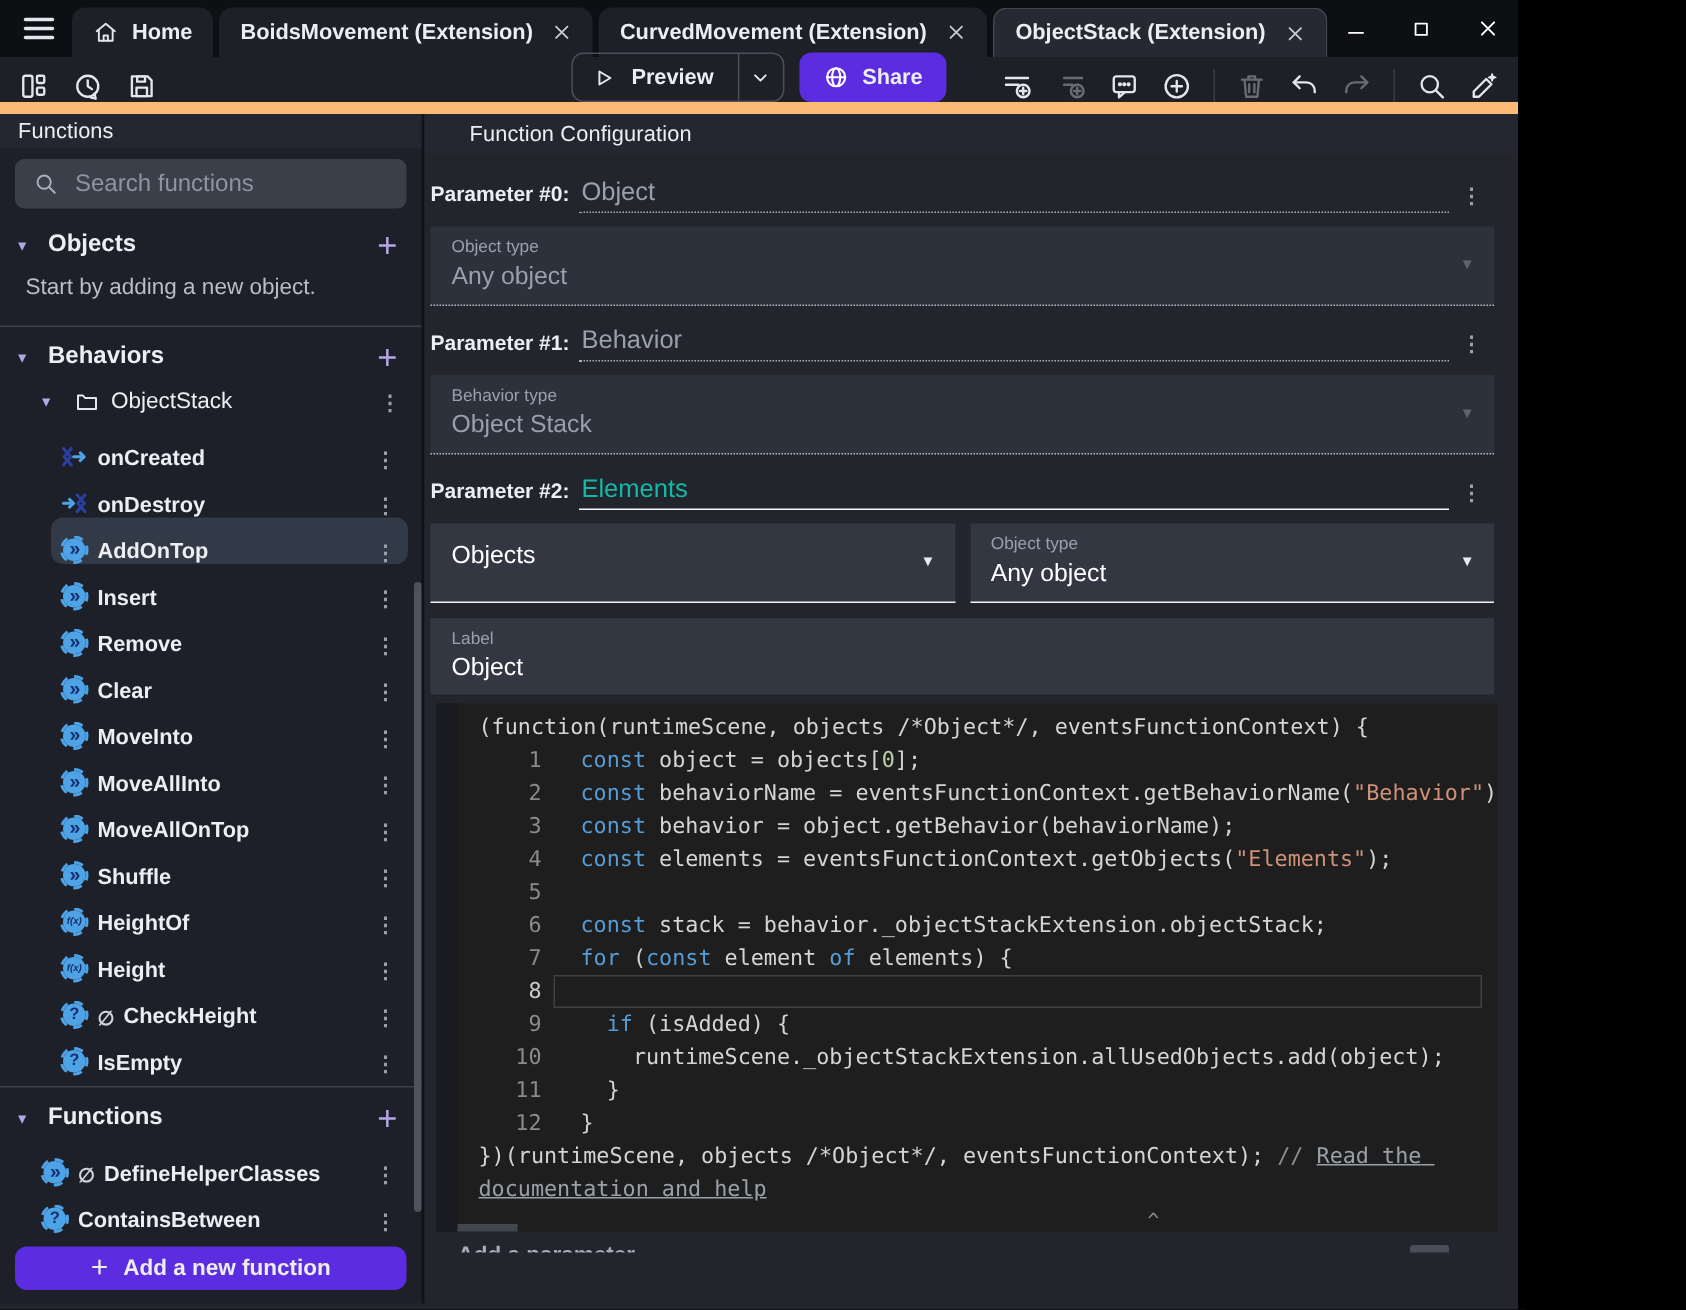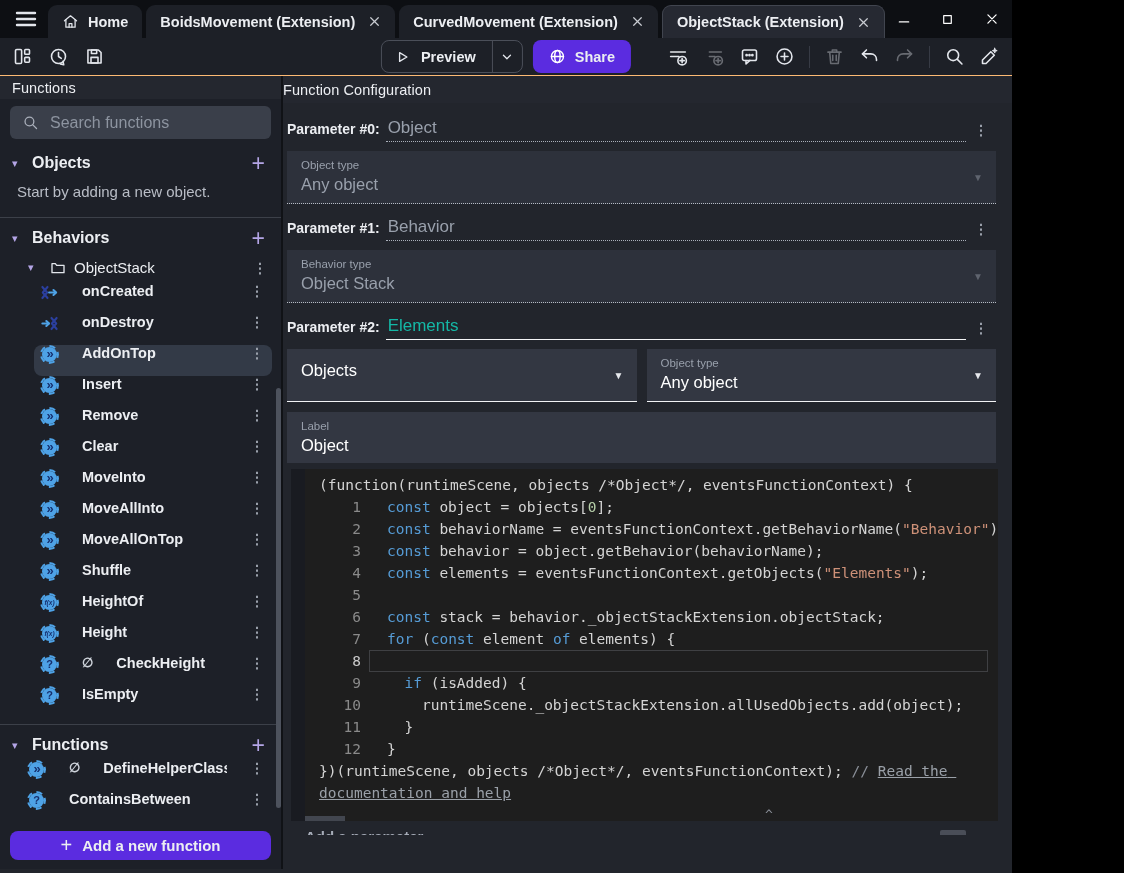--- a/index.html
+++ b/index.html
@@ -18,21 +18,21 @@
   .tabbar{height:38px;background:var(--chrome);display:flex;align-items:flex-end;padding-left:4px}
   .hamburger{align-self:center;padding:0 10px;display:flex}
   .tab{height:33px;display:flex;align-items:center;gap:9px;padding:0 14px;margin-right:4px;
        border-radius:9px 9px 0 0;background:var(--tabbg);font-weight:700;font-size:14.5px;white-space:nowrap}
   .tab.active{background:var(--tabactive);border:1px solid #41454f;border-bottom:none}
   .tab .close{display:flex;margin-left:4px}
   .wincontrols{margin-left:auto;align-self:center;display:flex;gap:14px;padding-right:14px}
   .winbtn{width:30px;height:26px;display:flex;align-items:center;justify-content:center}
 
   
-  .toolbar{height:38px;background:var(--toolbar);display:flex;align-items:center;position:relative;border-bottom:1px solid #fdba74}
+  .toolbar{height:38px;background:var(--toolbar);display:flex;align-items:flex-end;position:relative;border-bottom:8px solid #fdba74}
   .tb-left{display:flex;gap:15px;padding-left:12px}
   .tb-center{position:absolute;left:50%;transform:translateX(-50%);display:flex;gap:10px;align-items:center}
   .btn-preview{display:flex;align-items:center;height:33px;border:1.5px solid #4b4f59;border-radius:8px;overflow:hidden}
   .btn-preview .seg1{display:flex;align-items:center;gap:10px;padding:0 16px 0 13px;font-weight:700;font-size:14.5px}
   .btn-preview .seg2{width:30px;height:100%;display:flex;align-items:center;justify-content:center;border-left:1.5px solid #4b4f59}
   .btn-share{display:flex;align-items:center;gap:9px;height:33px;padding:0 16px;background:var(--accent);border-radius:8px;font-weight:700;font-size:14.5px}
   .tb-right{margin-left:auto;display:flex;gap:14px;align-items:center;padding-right:12px}
   .tbicon{display:flex;align-items:center;justify-content:center}
   .tbicon.disabled{opacity:.38}
   .tbsep{width:1px;height:22px;background:#373b45}
@@ -47,38 +47,38 @@
   .searchbox input::placeholder{color:#8d94a0}
   .sec-header{height:29px;display:flex;align-items:center;padding:0 12px;margin-top:6px}
   .sec-caret{color:var(--lav);font-size:11px;width:14px}
   .sec-label{font-weight:700;font-size:16px;flex:1;margin-left:6px}
   .sec-plus{color:var(--lav);font-size:23px;font-weight:400;line-height:1;padding-right:4px}
   .empty-text{color:#b9bdc6;font-size:15px;padding:5px 12px 10px 17px}
   .side-divider{border-top:1px solid var(--divider);margin-top:7px}
   .group-row{height:30px;display:flex;align-items:center;padding:0 14px 0 28px;gap:8px}
   .group-row .glabel{font-weight:400;font-size:15px;flex:1}
   .kebab{color:#9aa0ab;font-size:14px;font-weight:700;width:14px;text-align:center}
-  .item-row{height:31px;display:flex;align-items:flex-start;gap:23px;margin:0 9px 0 34px;padding:0 8px 0 6px;border-radius:8px}
+  .item-row{height:31px;display:flex;align-items:flex-end;gap:6px;margin:0 9px 0 34px;padding:0 8px 0 6px;border-radius:8px}
   .item-row.toplevel{margin-left:10px;padding-left:17px}
   .item-row.selected{background:var(--selrow)}
   .item-label{font-weight:600;font-size:14.5px;flex:1;white-space:nowrap;overflow:hidden}
   .private{color:#ced3db;font-size:13px;font-weight:700}
   .gear{position:relative;display:inline-block;width:19px;height:19px;flex:none}
   .gear .gi{position:absolute;inset:2px;border-radius:50%;background:var(--gearblue)}
   .gear .gr{position:absolute;inset:0;border:2.4px dashed var(--gearblue);border-radius:50%}
   .gear .gs{position:absolute;inset:0;display:flex;align-items:center;justify-content:center;color:var(--gearink);font-weight:900}
   .gear .gs.action{font-size:13px;letter-spacing:-1px;padding-bottom:2px}
   .gear .gs.condition{font-size:11px}
   .gear .gs.expression{font-size:6.5px;font-style:italic}
   .addfn-btn{margin:9px 10px;height:34px;background:var(--accent);border-radius:8px;display:flex;align-items:center;justify-content:center;gap:10px;font-weight:700;font-size:15px}
   .addfn-btn .p{font-size:20px;font-weight:400}
 
   
   .main{flex:1;display:flex;flex-direction:column;background:var(--content);position:relative;overflow:hidden}
-  .main-header{padding:0 0}
+  .main-header{padding:0 30px}
   .mtabs{display:flex;margin:7px 10px 0 4px;background:#2b2e36}
   .mtab{flex:1;height:33px;display:flex;align-items:center;justify-content:center;color:#7d828c;font-weight:700;font-size:14.5px;position:relative}
   .mtab.active{background:#43464f;color:#fff}
   .mtab.active::after{content:"";position:absolute;left:0;right:0;bottom:0;height:3px;background:var(--lav)}
   .params{padding:2px 16px 0 4px;height:360px;overflow:hidden}
   .param-row{display:flex;align-items:flex-end;margin:13px 0 9px}
   .param-index{font-weight:700;font-size:14px;padding-bottom:5px;white-space:nowrap}
   .pname-wrap{flex:1;margin-left:6px;border-bottom:1px dotted #aab0ba;padding:0 0 3px 2px}
   .pname-wrap.enabled{border-bottom:1px solid #f4f5f7}
   .pname-wrap input{width:100%;background:transparent;border:none;outline:none;font-family:inherit;font-size:17px;color:var(--dim)}

